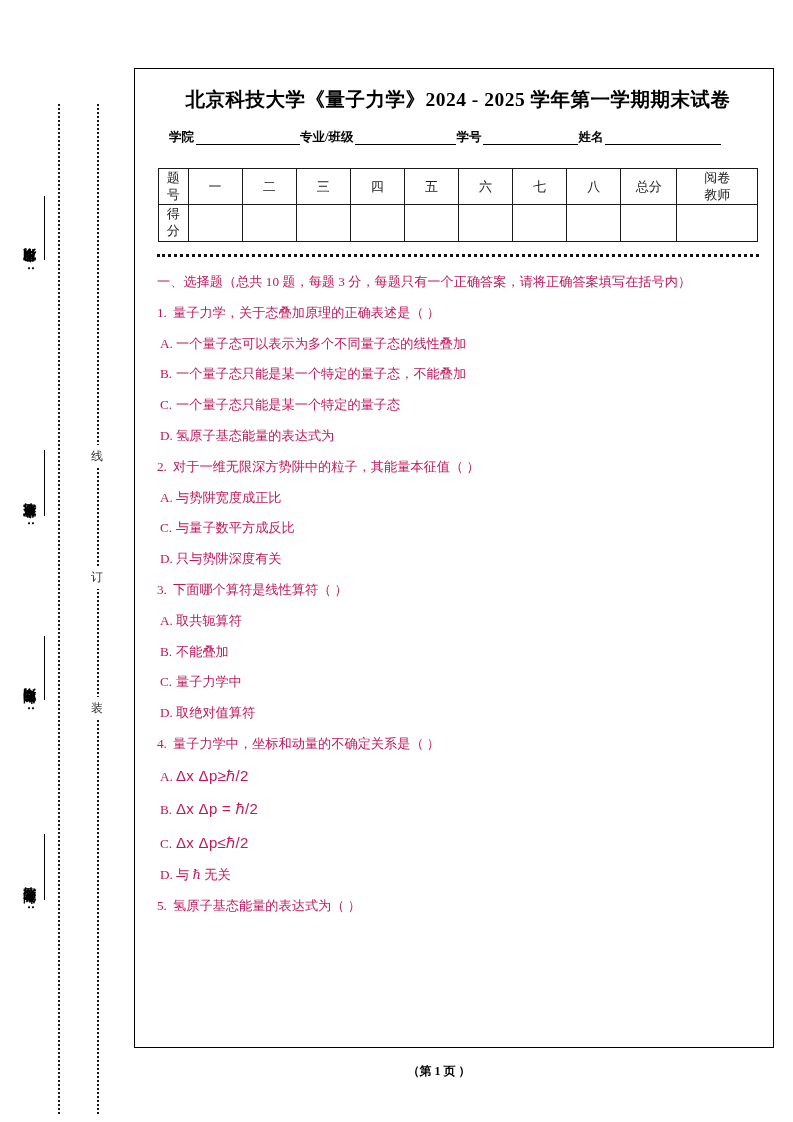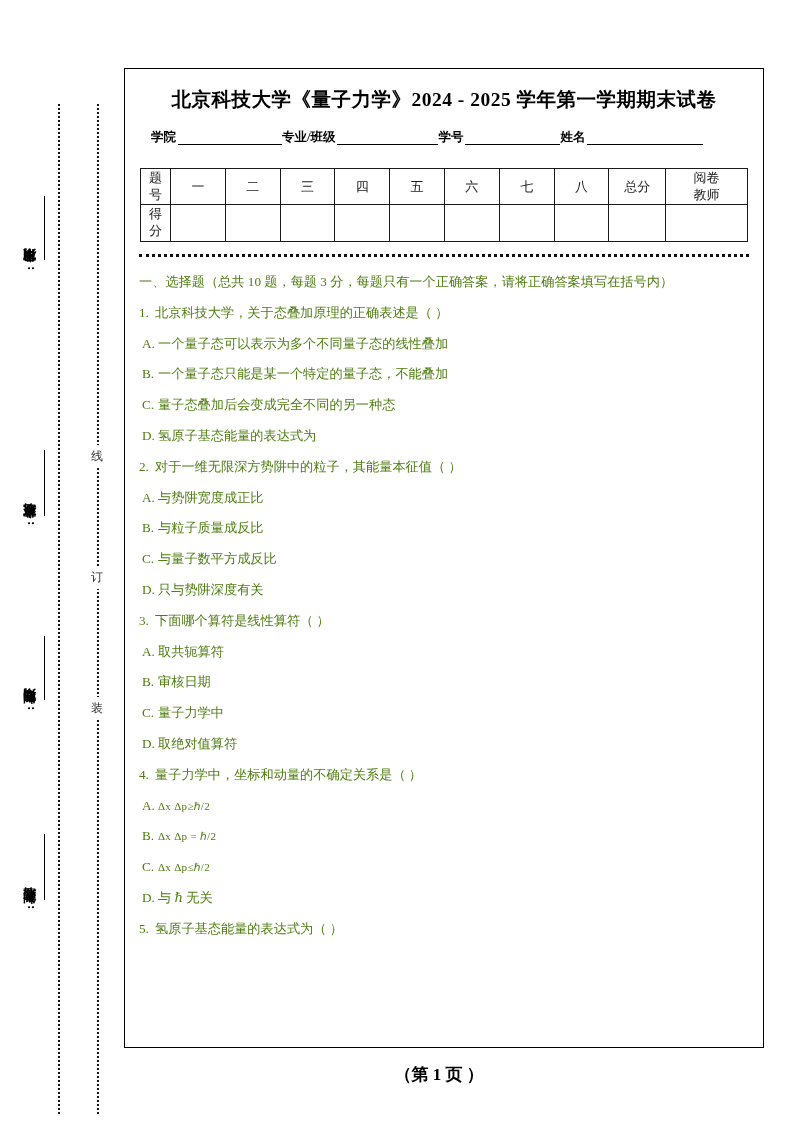--- a/index.html
+++ b/index.html
@@ -72,26 +72,27 @@
     font-family: "Liberation Serif", "DejaVu Serif", serif;
     font-size: 12px;
     background: #ffffff;
     color: #2c2c2c;
     padding: 3px 0;
   }
 
   
   #paper-box {
     position: absolute;
-    left: 124px;
+    left: 134px;
     top: 68px;
     width: 640px;
     height: 980px;
     border: 1.6px solid #000000;
     box-sizing: border-box;
+    padding-left: 8px;
   }
 
   #exam-title {
     text-align: center;
     font-size: 19.5px;
     font-weight: bold;
     letter-spacing: 0.5px;
     margin-top: 17px;
     font-family: "Liberation Serif", "DejaVu Serif", serif;
     white-space: nowrap;
@@ -155,48 +156,48 @@
     margin: 12px 14px 0 14px;
     border-top: 3px dotted #111111;
     height: 0;
   }
 
   
   #question-body {
     padding: 14px 16px 0 14px;
     font-size: 13.2px;
     font-family: "Liberation Serif", "DejaVu Serif", serif;
-    color: #4d7c0f;
+    color: #be185d;
   }
   .section-heading {
     line-height: 1.62;
     margin-bottom: 11px;
     text-align: justify;
   }
   .q-item {
     margin-bottom: 11px;
     line-height: 1.5;
     white-space: nowrap;
   }
   .q-item.opt { padding-left: 3px; }
   .q-num { display: inline-block; min-width: 16px; }
   .formula {
-    font-family: Liberation Serif, serif;
-    font-size: 11px;
+    font-family: Liberation Sans, sans-serif;
+    font-size: 15px;
     letter-spacing: 0.3px;
   }
 
   
   #page-footer {
     position: absolute;
     left: 132px;
     top: 1063px;
     width: 614px;
     text-align: center;
-    font-size: 17px;
+    font-size: 12px;
     font-weight: bold;
     font-family: "Liberation Serif", "DejaVu Serif", serif;
   }
 </style>
 </head>
 <body>
 
 <div id="margin-strip">
 
   <div class="v-dotted" id="dotted-outer"></div>
@@ -289,59 +290,56 @@
     </table>
   </div>
 
   <div id="header-sep"></div>
 
   <div id="question-body">
 
     <div class="section-heading">一、选择题（总共 10 题，每题 3 分，每题只有一个正确答案，请将正确答案填写在括号内）</div>
 
     <div class="q-item">
-      <span class="q-num">1.</span><span>北京科技大学，关于态叠加原理的正确表述是（   ）</span>
+      <span class="q-num">1.</span><span>量子力学，关于态叠加原理的正确表述是（   ）</span>
     </div>
     <div class="q-item opt">
       <span class="q-num">A.</span><span>一个量子态可以表示为多个不同量子态的线性叠加</span>
     </div>
     <div class="q-item opt">
       <span class="q-num">B.</span><span>一个量子态只能是某一个特定的量子态，不能叠加</span>
     </div>
     <div class="q-item opt">
-      <span class="q-num">C.</span><span>量子态叠加后会变成完全不同的另一种态</span>
+      <span class="q-num">C.</span><span>一个量子态只能是某一个特定的量子态</span>
     </div>
     <div class="q-item opt">
       <span class="q-num">D.</span><span>氢原子基态能量的表达式为</span>
     </div>
 
     <div class="q-item">
       <span class="q-num">2.</span><span>对于一维无限深方势阱中的粒子，其能量本征值（   ）</span>
     </div>
     <div class="q-item opt">
       <span class="q-num">A.</span><span>与势阱宽度成正比</span>
     </div>
     <div class="q-item opt">
-      <span class="q-num">B.</span><span>与粒子质量成反比</span>
-    </div>
-    <div class="q-item opt">
       <span class="q-num">C.</span><span>与量子数平方成反比</span>
     </div>
     <div class="q-item opt">
       <span class="q-num">D.</span><span>只与势阱深度有关</span>
     </div>
 
     <div class="q-item">
       <span class="q-num">3.</span><span>下面哪个算符是线性算符（   ）</span>
     </div>
     <div class="q-item opt">
       <span class="q-num">A.</span><span>取共轭算符</span>
     </div>
     <div class="q-item opt">
-      <span class="q-num">B.</span><span>审核日期</span>
+      <span class="q-num">B.</span><span>不能叠加</span>
     </div>
     <div class="q-item opt">
       <span class="q-num">C.</span><span>量子力学中</span>
     </div>
     <div class="q-item opt">
       <span class="q-num">D.</span><span>取绝对值算符</span>
     </div>
 
     <div class="q-item">
       <span class="q-num">4.</span><span>量子力学中，坐标和动量的不确定关系是（   ）</span>

